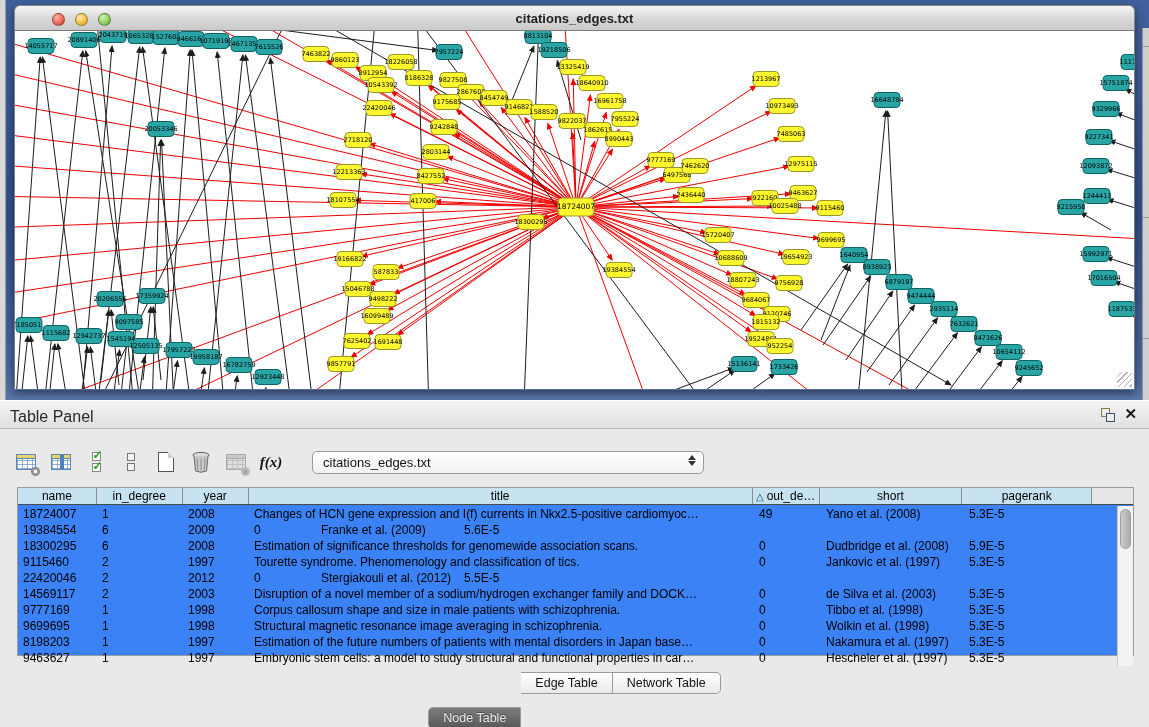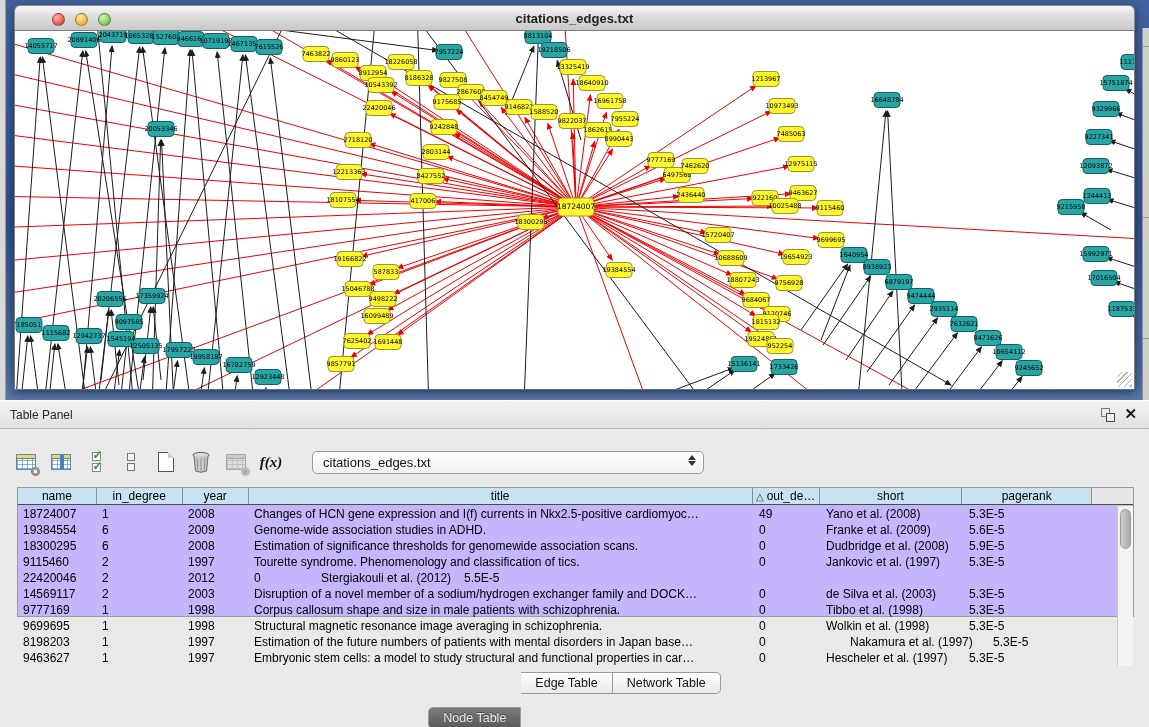--- a/index.html
+++ b/index.html
@@ -24,21 +24,21 @@
   .light.green  { background:radial-gradient(circle at 35% 30%, #d2f4b2, #92d063 55%, #5ba233); }
   .wtitle { text-align:center; line-height:25px; font-size:13px; font-weight:600; color:#222; }
   .canvas { position:relative; width:100%; height:358px; background:#ffffff; overflow:hidden; border-left:1px solid #7d7d7d; border-right:1px solid #7d7d7d; }
   .canvas svg { position:absolute; left:0; top:0; }
   .grip { position:absolute; right:2px; bottom:2px; width:15px; height:15px;
     background:repeating-linear-gradient(135deg, transparent 0 3px, #9a9a9a 3px 4px); opacity:.8; }
 
   
   .table-panel { position:absolute; left:0; top:400px; width:1149px; height:300px; background:#e9e9e9; }
   .tp-header { height:29px; background:linear-gradient(#f3f3f3,#e0e0e0); border-top:1px solid #fff; border-bottom:1px solid #b8b8b8; position:relative; }
-  .tp-title { position:absolute; left:10px; top:7px; font-size:12px; color:#2a2a2a; }
+  .tp-title { position:absolute; left:10px; top:7px; font-size:16px; color:#2a2a2a; }
   .float-icon { position:absolute; right:34px; top:7px; width:14px; height:14px; display:inline-block; }
   .float-icon .sq1 { position:absolute; left:0; top:0; width:9px; height:9px; border:1px solid #8a7c45; background:transparent; }
   .float-icon .sq2 { position:absolute; right:0; bottom:0; width:9px; height:9px; border:1px solid #3c4f6b; background:#eee; }
   .close-icon { position:absolute; right:12px; top:4px; font-size:15px; font-weight:700; color:#1a1a1a; cursor:default; }
 
   .toolbar { position:absolute; left:14px; top:44px; height:36px; display:flex; align-items:center; gap:11px; }
   .tb-icon { width:24px; height:24px; position:relative; display:flex; align-items:center; justify-content:center; }
   .mini-table { width:20px; height:16px; border:1px solid #5b87b5; background:
      repeating-linear-gradient(90deg, rgba(110,150,200,.75) 0 1px, transparent 1px 5px),
      repeating-linear-gradient(0deg,  rgba(110,150,200,.75) 0 1px, transparent 1px 4px), #fff; position:relative; }
@@ -63,21 +63,21 @@
 
   .combo { margin-left:18px; width:392px; height:23px; border:1px solid #9a9a9a; border-radius:5px;
      background:linear-gradient(#ffffff,#f1f1f1); position:relative; display:flex; align-items:center; }
   .combo .val { font-size:13px; color:#111; padding-left:10px; }
   .combo .arrows { position:absolute; right:7px; top:3px; display:flex; flex-direction:column; gap:1px; }
   .combo .arrows i { width:0; height:0; border-left:4px solid transparent; border-right:4px solid transparent; display:block; }
   .combo .arrows .up { border-bottom:5px solid #333; }
   .combo .arrows .dn { border-top:5px solid #333; }
 
   
-  .tbl { position:absolute; left:17px; top:87px; width:1117px; height:130px; border:1px solid #9b9b9b; background:#c4b5fd; }
+  .tbl { position:absolute; left:17px; top:87px; width:1117px; height:169px; border:1px solid #9b9b9b; background:#3b82f6; }
   .thead { display:flex; height:17px; border-bottom:1px solid #4a4a4a; background:#c7e3f1; }
   .th { font-size:12px; color:#000; text-align:center; line-height:16px; border-right:1px solid #8e8e8e; background:#c7e3f1; overflow:hidden; white-space:nowrap; }
   .th.filler { background:#e6e6e6; border-right:none; }
   .sort-tri { color:#0c4a5e; font-size:10px; margin-right:3px; }
   .tbody { position:absolute; left:0; top:18px; width:1100px; height:160px; overflow:hidden; }
   .tr { display:flex; height:16px; }
   .td { font-size:12px; color:#000; line-height:16px; white-space:nowrap; overflow:hidden; padding-left:5px; }
   .vscroll { position:absolute; right:0; top:18px; width:16px; height:160px; background:#f3f3f3; border-left:1px solid #c8c8c8; }
   .vscroll .thumb { position:absolute; left:2px; top:3px; width:11px; height:40px; border-radius:6px;
      background:linear-gradient(90deg,#cdcdcd,#aaaaaa); border:1px solid #9d9d9d; }
@@ -577,21 +577,20 @@
             <div class="td" style="width: 66px;">2008</div>
             <div class="td" style="width: 505px;">Changes of HCN gene expression and I(f) currents in Nkx2.5-positive cardiomyoc…</div>
             <div class="td" style="width: 67px;">49</div>
             <div class="td" style="width: 143px;">Yano et al. (2008)</div>
             <div class="td" style="width: 130px;">5.3E-5</div>
           </div>
           <div class="tr">
             <div class="td" style="width: 79px;">19384554</div>
             <div class="td" style="width: 86px;">6</div>
             <div class="td" style="width: 66px;">2009</div>
-            <div class="td" style="width: 505px;">Genome-wide association studies in ADHD.</div>
             <div class="td" style="width: 67px;">0</div>
             <div class="td" style="width: 143px;">Franke et al. (2009)</div>
             <div class="td" style="width: 130px;">5.6E-5</div>
           </div>
           <div class="tr">
             <div class="td" style="width: 79px;">18300295</div>
             <div class="td" style="width: 86px;">6</div>
             <div class="td" style="width: 66px;">2008</div>
             <div class="td" style="width: 505px;">Estimation of significance thresholds for genomewide association scans.</div>
             <div class="td" style="width: 67px;">0</div>
@@ -641,21 +640,21 @@
             <div class="td" style="width: 67px;">0</div>
             <div class="td" style="width: 143px;">Wolkin et al. (1998)</div>
             <div class="td" style="width: 130px;">5.3E-5</div>
           </div>
           <div class="tr">
             <div class="td" style="width: 79px;">8198203</div>
             <div class="td" style="width: 86px;">1</div>
             <div class="td" style="width: 66px;">1997</div>
             <div class="td" style="width: 505px;">Estimation of the future numbers of patients with mental disorders in Japan base…</div>
             <div class="td" style="width: 67px;">0</div>
-            <div class="td" style="width: 143px; margin-left: 24px;">Nakamura et al. (1997)</div>
+            <div class="td" style="width: 143px;">Nakamura et al. (1997)</div>
             <div class="td" style="width: 130px;">5.3E-5</div>
           </div>
           <div class="tr">
             <div class="td" style="width: 79px;">9463627</div>
             <div class="td" style="width: 86px;">1</div>
             <div class="td" style="width: 66px;">1997</div>
             <div class="td" style="width: 505px;">Embryonic stem cells: a model to study structural and functional properties in car…</div>
             <div class="td" style="width: 67px;">0</div>
             <div class="td" style="width: 143px;">Hescheler et al. (1997)</div>
             <div class="td" style="width: 130px;">5.3E-5</div>

